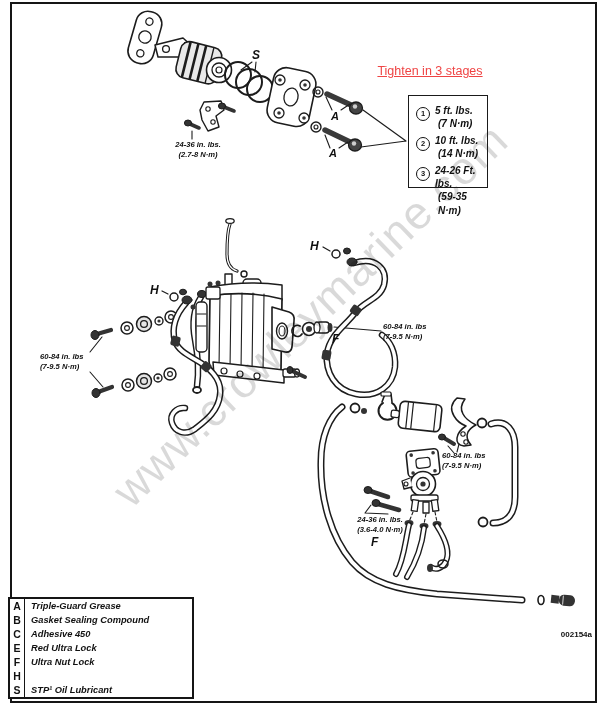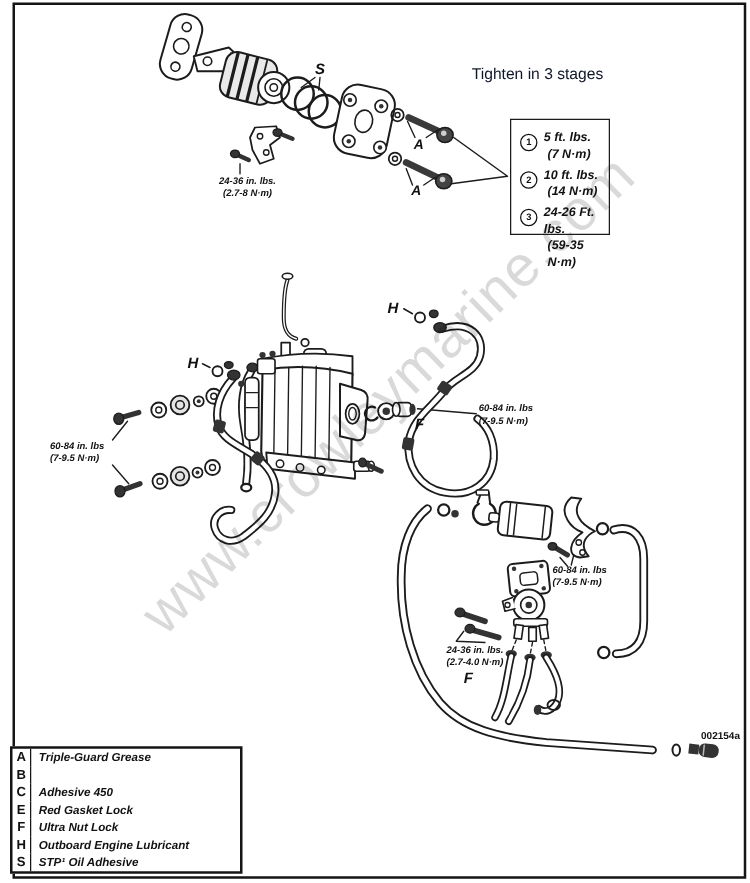--- a/index.html
+++ b/index.html
@@ -5,43 +5,43 @@
   html,body{margin:0;padding:0;background:#fff;}
   #page{position:relative;width:600px;height:706px;background:#fff;overflow:hidden;
         font-family:"Liberation Sans",sans-serif;color:#111;}
   .border-frame{position:absolute;left:10px;top:2px;width:587px;height:701px;
         border:2px solid #151515;box-sizing:border-box;}
   svg{position:absolute;left:0;top:0;}
   .lbl{position:absolute;font-weight:bold;font-style:italic;font-size:7.6px;
        line-height:1.35;color:#111;white-space:nowrap;}
   .lbl.center{text-align:center;}
   .letter{position:absolute;font-weight:bold;font-style:italic;font-size:12px;color:#111;}
-  .title{position:absolute;left:372px;top:52px;width:116px;text-align:center;
-         font-size:12.5px;color:#0f172a;}
+  .title{position:absolute;left:372px;top:64px;width:116px;text-align:center;
+         font-size:12.5px;color:#ef4444;text-decoration:underline;}
   .watermark{position:absolute;left:-12px;top:288px;width:644px;text-align:center;
          font-size:46px;letter-spacing:1px;color:rgba(0,0,0,0.15);
          transform:rotate(-44deg);transform-origin:center;pointer-events:none;}
   
   .stagebox{position:absolute;left:408px;top:95px;width:80px;height:93px;
          border:1.6px solid #1a1a1a;box-sizing:border-box;background:transparent;}
   .stage{position:absolute;left:7px;display:flex;align-items:flex-start;}
   .stage .num{width:12px;height:12px;border:1.2px solid #111;border-radius:50%;
          font-size:7.5px;font-weight:bold;line-height:12px;text-align:center;
          margin-top:3px;flex:0 0 auto;font-style:normal;}
   .stage .txt{margin-left:5px;font-weight:bold;font-style:italic;font-size:10px;line-height:1.32;}
   .stage .txt div:last-child{padding-left:3px;}
   
   .legend{position:absolute;left:8px;top:597px;width:186px;height:102px;
          border:2px solid #151515;box-sizing:border-box;background:#fff;}
   .legend-row{display:flex;height:14px;}
   .legend-row .code{flex:0 0 14px;text-align:center;font-weight:bold;font-size:10.5px;
          line-height:14px;border-right:1.6px solid #151515;font-style:normal;}
   .legend-row .desc{padding-left:6px;font-weight:bold;font-style:italic;font-size:9.3px;
          line-height:14.5px;white-space:nowrap;}
-  .figcode{position:absolute;left:540px;top:584px;width:52px;text-align:right;
+  .figcode{position:absolute;left:540px;top:630px;width:52px;text-align:right;
          font-weight:bold;font-size:8px;color:#111;}
 </style>
 </head>
 <body>
 
 <div id="page">
 
   <div class="border-frame"></div>
 
   <svg width="600" height="706" viewBox="0 0 600 706">
@@ -379,49 +379,49 @@
     <div>60-84 in. lbs</div>
       <div>(7-9.5 N·m)</div>
   </div>
 
   <div class="lbl" style="left:442px;top:451px">
     <div>60-84 in. lbs</div>
       <div>(7-9.5 N·m)</div>
   </div>
   <div class="lbl center" style="left:350px;top:515px;width:60px">
     <div>24-36 in. lbs.</div>
-      <div>(2.7-4.0 N·m)</div>
+      <div>(3.6-4.0 N·m)</div>
   </div>
   <div class="letter" style="left:371px;top:535px">F</div>
 
   <div class="figcode">002154a</div>
 
   <div class="legend">
     <div class="legend-row">
       <div class="code">A</div>
       <div class="desc">Triple-Guard Grease</div>
     </div>
     <div class="legend-row">
       <div class="code">B</div>
+      <div class="desc">Gasket Sealing Compound</div>
     </div>
     <div class="legend-row">
       <div class="code">C</div>
       <div class="desc">Adhesive 450</div>
     </div>
     <div class="legend-row">
       <div class="code">E</div>
-      <div class="desc">Red Gasket Lock</div>
+      <div class="desc">Red Ultra Lock</div>
     </div>
     <div class="legend-row">
       <div class="code">F</div>
       <div class="desc">Ultra Nut Lock</div>
     </div>
     <div class="legend-row">
       <div class="code">H</div>
-      <div class="desc">Outboard Engine Lubricant</div>
     </div>
     <div class="legend-row">
       <div class="code">S</div>
-      <div class="desc">STP¹ Oil Adhesive</div>
+      <div class="desc">STP¹ Oil Lubricant</div>
     </div>
   </div>
 
 </div>
 
 </body></html>

